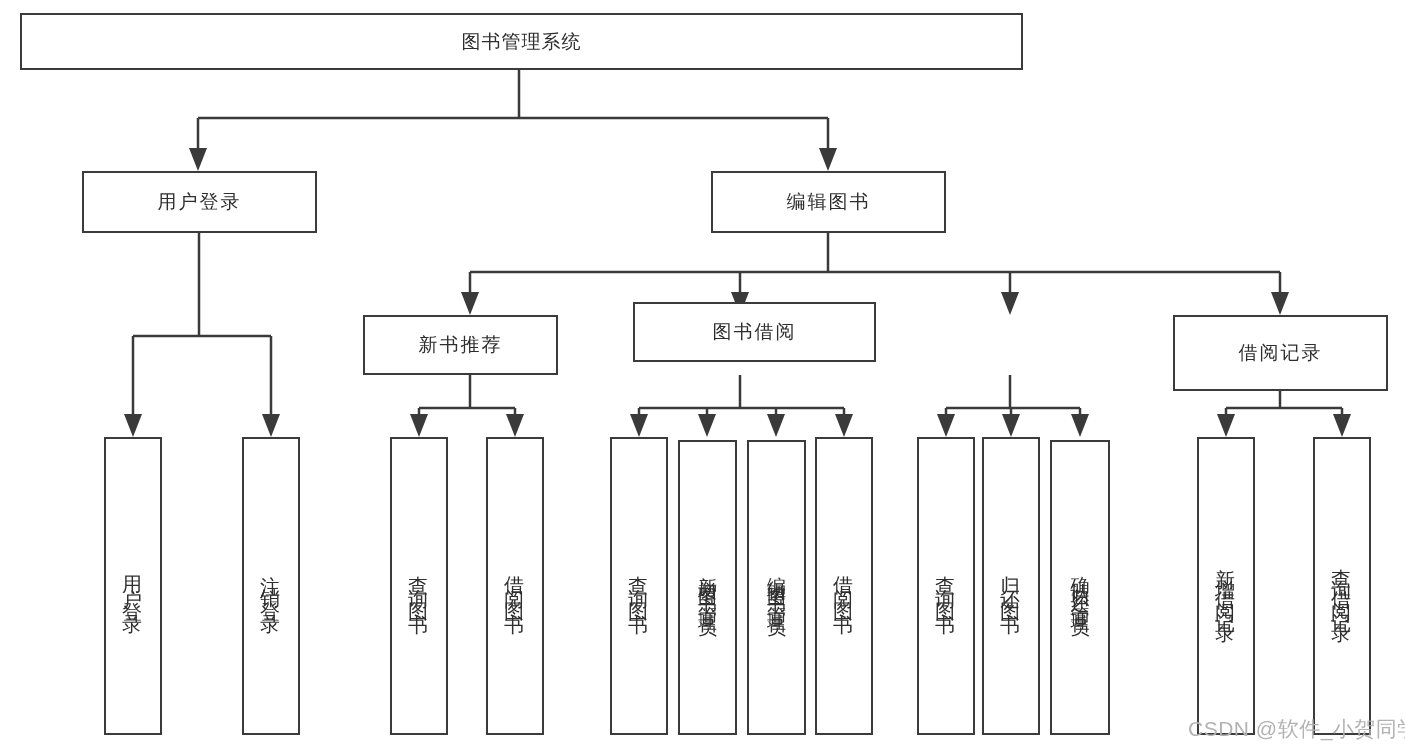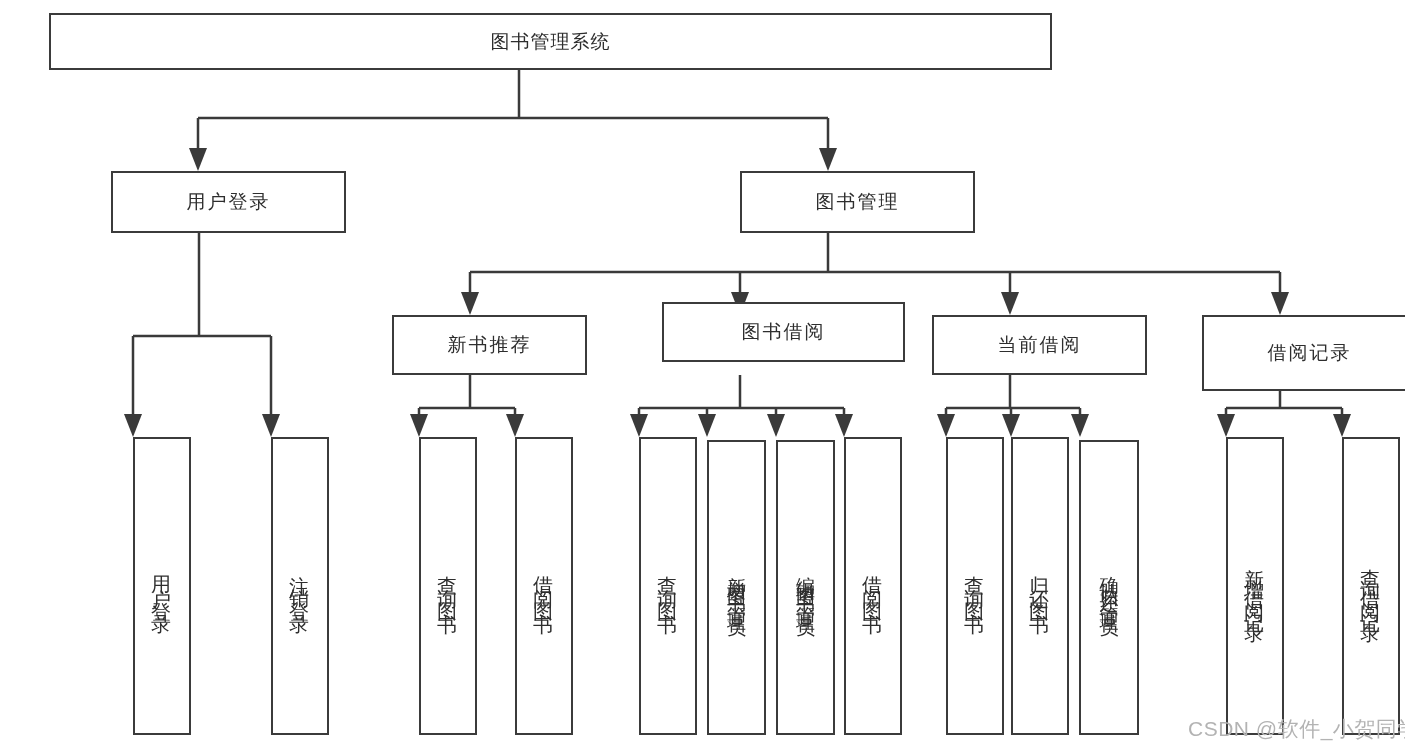--- a/index.html
+++ b/index.html
@@ -12,21 +12,20 @@
   }
   .edges{position:absolute;left:0;top:0;width:1405px;height:747px;z-index:1;}
   .box{
     position:absolute;
     box-sizing:border-box;
     border:2px solid #3b3b3b;
     background:#ffffff;
     display:flex;align-items:center;justify-content:center;
     color:#2e2e2e;
     z-index:2;
-    margin-left:29px;
   }
   .hlabel{font-size:19px;letter-spacing:2px;}
   .root{font-size:19px;letter-spacing:1px;}
   .v{
     writing-mode:vertical-rl;
     white-space:nowrap;
     color:#2e2e2e;
   }
   .vshort{font-size:20px;letter-spacing:13px;}
   .vmed{font-size:20px;letter-spacing:11px;}
@@ -75,25 +74,24 @@
       <polygon points="1002,414 1020,414 1011,437"></polygon>
       <polygon points="1071,414 1089,414 1080,437"></polygon>
       <polygon points="1217,414 1235,414 1226,437"></polygon>
       <polygon points="1333,414 1351,414 1342,437"></polygon>
     </g>
   </svg>
 
   <div class="box root" style="left:20px;top:13px;width:1003px;height:57px">图书管理系统</div>
 
   <div class="box hlabel" style="left:82px;top:171px;width:235px;height:62px">用户登录</div>
-  <div class="box hlabel" style="left:711px;top:171px;width:235px;height:62px">图书管理</div>
+  <div class="box hlabel" style="left:711px;top:171px;width:235px;height:62px">编辑图书</div>
 
   <div class="box hlabel" style="left:363px;top:315px;width:195px;height:60px">新书推荐</div>
   <div class="box hlabel" style="left:633px;top:302px;width:243px;height:60px">图书借阅</div>
-  <div class="box hlabel" style="left:903px;top:315px;width:215px;height:60px">当前借阅</div>
   <div class="box hlabel" style="left:1173px;top:315px;width:215px;height:76px">借阅记录</div>
 
   <div class="box" style="left:104px;top:437px;width:58px;height:298px">
     <span class="v vshort">用户登录</span>
   </div>
   <div class="box" style="left:242px;top:437px;width:58px;height:298px">
     <span class="v vshort">注销登录</span>
   </div>
 
   <div class="box" style="left:390px;top:437px;width:58px;height:298px">

